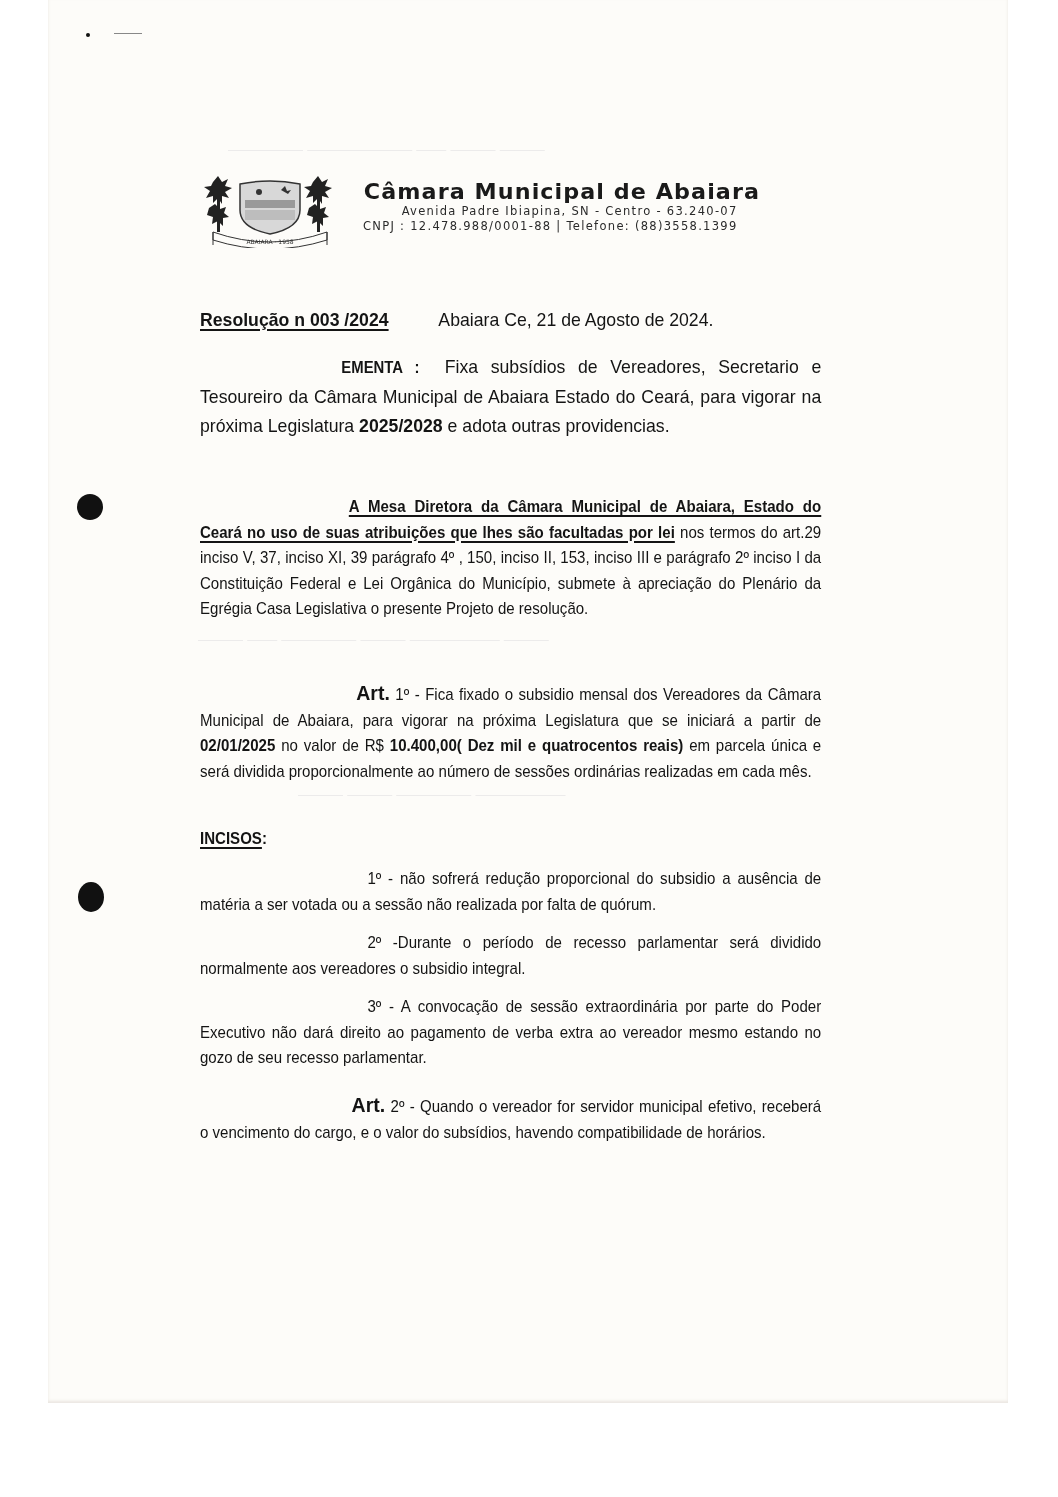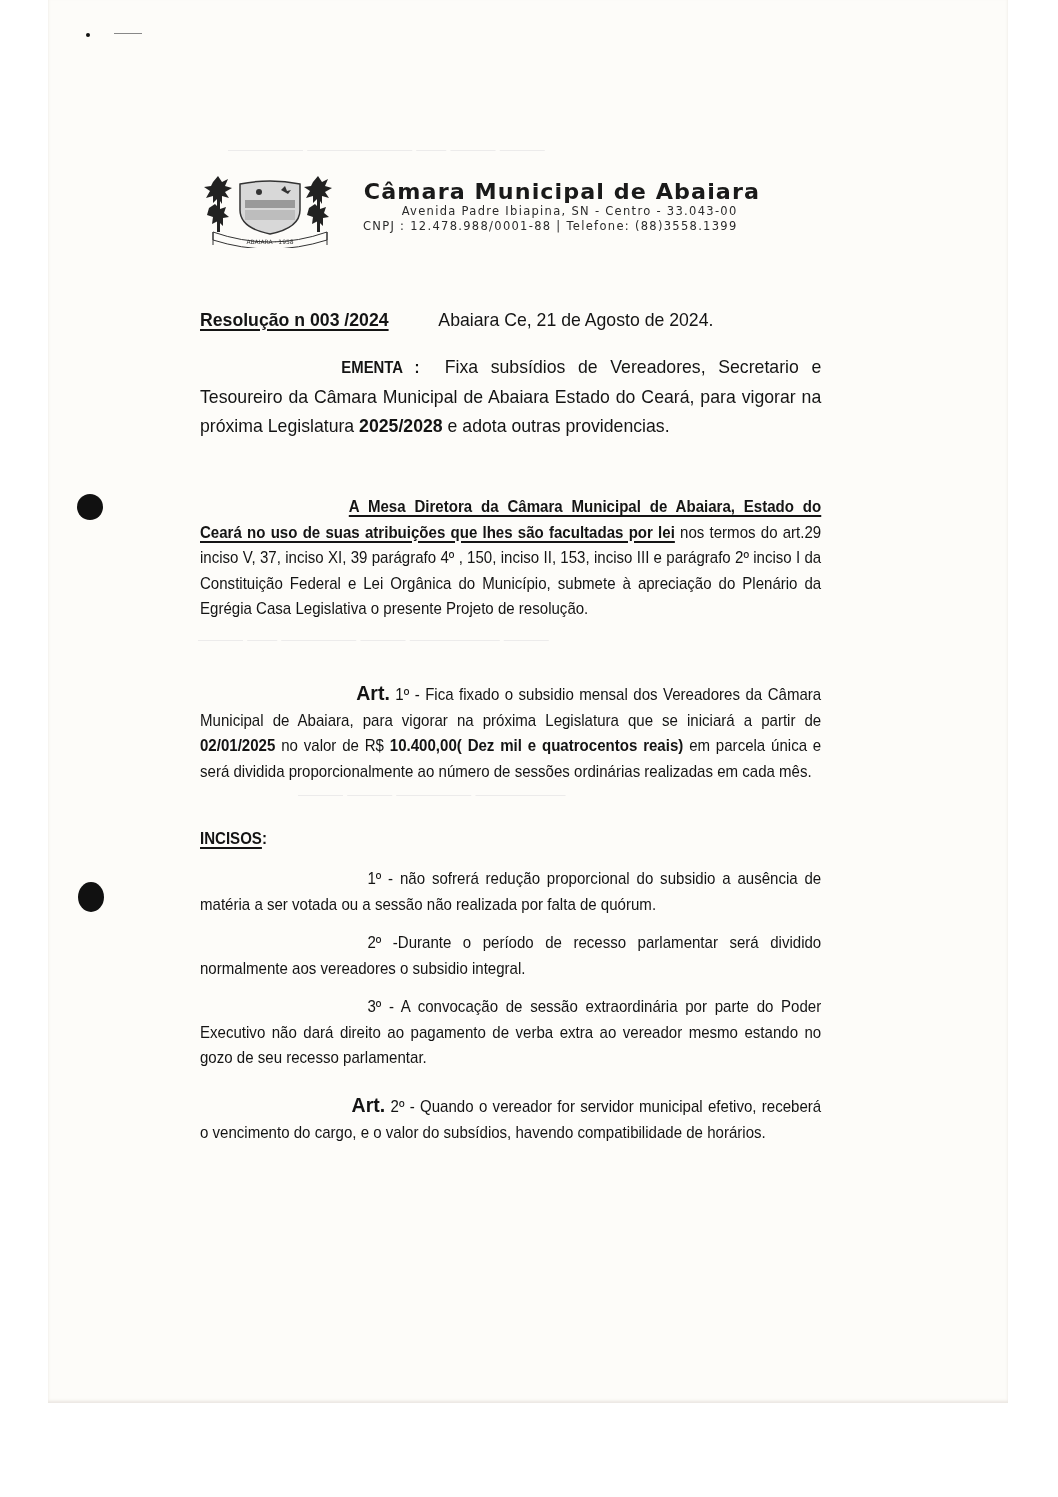--- a/index.html
+++ b/index.html
@@ -63,21 +63,21 @@
     <circle cx="64" cy="22" r="3" fill="#333"></circle>
     <path d="M86 20 l4 -4 l2 5 l4 -1 l-3 4 z" fill="#333"></path>
 
     <path d="M18 62 Q75 82 132 62 L132 70 Q75 88 18 70 Z" fill="none" stroke="#333" stroke-width="1"></path>
     <text x="75" y="74" font-size="6" text-anchor="middle" fill="#333" font-family="DejaVu Sans, sans-serif">ABAIARA · 1958</text>
     <line x1="18" y1="62" x2="18" y2="75" stroke="#333"></line>
     <line x1="132" y1="62" x2="132" y2="75" stroke="#333"></line>
   </svg>
   <div class="org">
     <div class="org-name">Câmara Municipal de Abaiara</div>
-    <div class="org-line">Avenida Padre Ibiapina, SN - Centro - 33.043-00</div>
+    <div class="org-line">Avenida Padre Ibiapina, SN - Centro - 63.240-07</div>
     <div class="org-line">CNPJ : 12.478.988/0001-88  |  Telefone: (88)3558.1399</div>
   </div>
 </div>
 
 <div class="text big" style="top:305px;">
   <u><b>Resolução n 003 /2024</b></u>
   <span style="display:inline-block;width:44px;"></span>
   <span>Abaiara Ce, 21 de Agosto de 2024.</span>
 </div>
 

